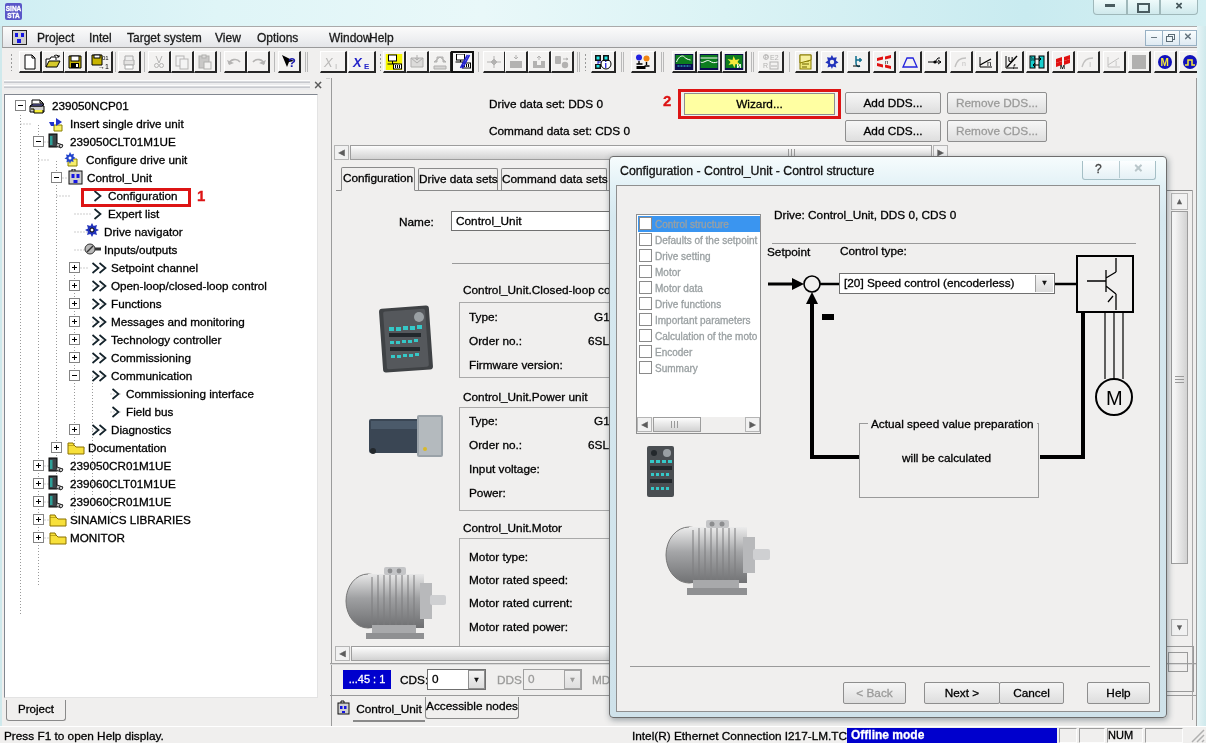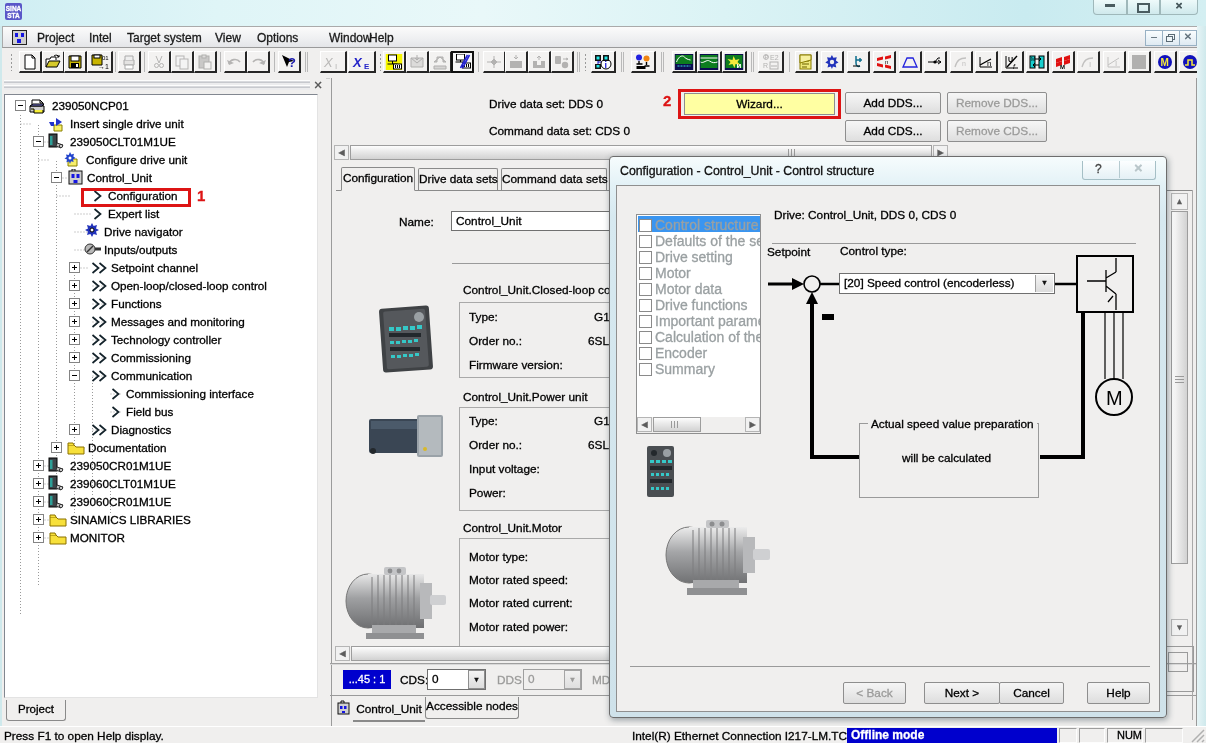--- a/index.html
+++ b/index.html
@@ -54,21 +54,21 @@
 #statusbar{position:absolute;left:0px;top:726px;width:1206px;height:17px;background:#f0efee;border-top:1px solid #fff}
 .spanel{position:absolute;top:1px;height:15px;border:1px solid;border-color:#9d9d9d #fdfdfd #fdfdfd #9d9d9d;box-sizing:border-box}
 
 #dialog{position:absolute;left:609px;top:156px;width:558px;height:562px;
  background:linear-gradient(#f6fcfd,#e2f1f6 30px,#d7e9f0 60px,#cfe2ea);border:1px solid #6d6d6d;border-radius:4px;box-sizing:border-box;
  box-shadow:1px 2px 6px rgba(40,60,70,.45)}
 #dlgtitle{position:absolute;left:10px;top:7px;font-size:12.3px;color:#101010}
 #dlginner{position:absolute;left:6px;top:28px;width:544px;height:527px;background:#f0efee;border:1px solid #8f8f8f;box-sizing:border-box}
 .dlgbtn{position:absolute;top:496px;height:22px;background:linear-gradient(#f5f5f5,#ebebeb 45%,#dddddd);border:1px solid #8e8e8e;
  box-sizing:border-box;text-align:center;line-height:20px;font-size:11.8px;border-radius:2px}
-.cbi{position:absolute;left:2px;font-size:14px;color:#9aa0a2;white-space:nowrap;height:16px;line-height:16px}
+.cbi{position:absolute;left:2px;font-size:10px;color:#9aa0a2;white-space:nowrap;height:16px;line-height:16px}
 .cb{display:inline-block;width:11px;height:11px;background:#fff;border:1px solid #8a8a8a;margin-right:3px;vertical-align:-2px}
 </style>
 </head>
 <body>
 
 <div id="titlebar">
   <div id="appicon">SINA<br>STA</div>
   <div class="wbtns">
     <div class="wbtn" style="left:0;width:34px;border-radius:0 0 0 4px"><span style="display:inline-block;width:10px;height:3px;background:#4a5c60;margin-bottom:2px"></span></div>
     <div class="wbtn" style="left:34px;width:33px"><span style="display:inline-block;width:9px;height:6px;border:2px solid #4a5c60;margin-top:3px"></span></div>
@@ -837,18 +837,18 @@
 <div style="position:absolute;left:0;top:26px;width:2px;height:717px;background:#cfe9ec"></div>
 <div style="position:absolute;left:1197px;top:26px;width:9px;height:700px;background:linear-gradient(90deg,#e6f4f6,#cfe9ec)"></div>
 <div style="position:absolute;left:1196px;top:78px;width:1px;height:648px;background:#9a9a9a"></div>
 
 <div id="statusbar">
   <div style="position:absolute;left:4px;top:2px;font-size:11.8px;color:#000">Press F1 to open Help display.</div>
   <div style="position:absolute;left:632px;top:2px;font-size:11.8px;color:#000;width:216px;overflow:hidden;white-space:nowrap">Intel(R) Ethernet Connection I217-LM.TC</div>
   <div style="position:absolute;left:847px;top:1px;width:210px;height:15px;background:#0000cd;color:#fff;font-weight:bold;font-size:12px;padding:0 4px;box-sizing:border-box;line-height:15px">Offline mode</div>
   <div class="spanel" style="left:1059px;width:18px"></div>
   <div class="spanel" style="left:1079px;width:26px"></div>
-  <div class="spanel" style="left:1107px;width:36px;font-size:11px;text-align:right;line-height:13px">NUM</div>
+  <div class="spanel" style="left:1107px;width:36px;font-size:11px;text-align:left;line-height:13px">NUM</div>
   <div class="spanel" style="left:1145px;width:38px"></div>
   <svg width="14" height="14" style="position:absolute;right:1px;bottom:1px">
       <path d="M13 1L1 13M13 6L6 13M13 11l-2 2" stroke="#b0b0b0" stroke-width="1.5"></path>
     </svg>
 </div>
 
 </body></html>

